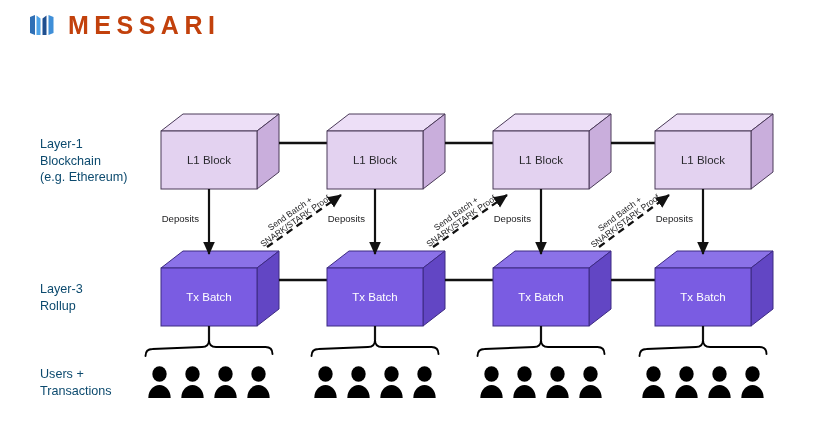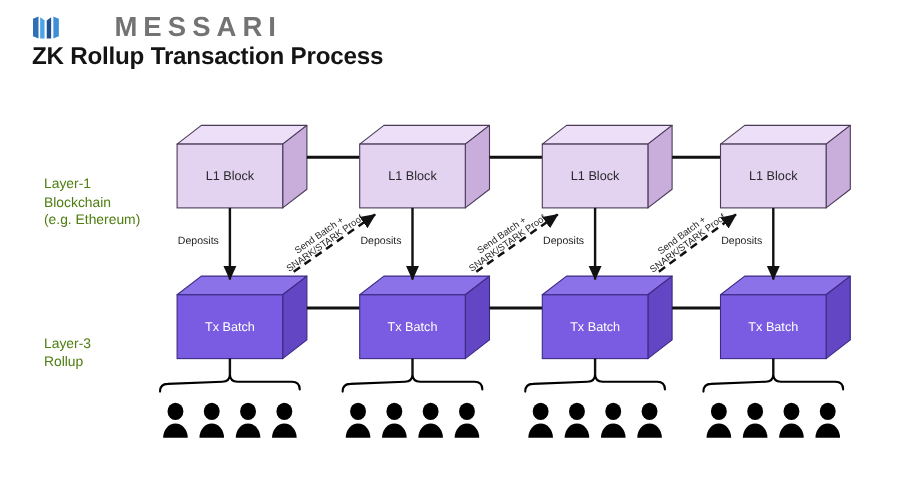--- a/index.html
+++ b/index.html
@@ -11,39 +11,38 @@
     position:relative;
   }
   #stage{position:absolute;left:0;top:0;width:828px;height:435px;}
 
   
   .hdr{position:absolute;left:29px;top:10px;}
   .logo-row{display:flex;align-items:center;height:30px;}
   .logo-mark{display:block;margin-right:9px;}
   .logo-word{
     font-size:25px;font-weight:700;letter-spacing:5.5px;
-    color:#737373;line-height:30px;margin-left:36px;
+    color:#c2410c;line-height:30px;
   }
   .title{
     position:absolute;left:29px;top:38px;
     font-size:22px;font-weight:700;color:#141414;
     letter-spacing:-0.2px;line-height:26px;
   }
   .subtitle{
     position:absolute;left:29px;top:67px;
     font-size:12.5px;color:#7e7e86;line-height:17px;
     letter-spacing:0.05px;
   }
 
   
   .rowlabel{
     position:absolute;
-    font-size:12.6px;color:#4d7c0f;line-height:16.5px;
+    font-size:12.6px;color:#0c4a6e;line-height:16.5px;
     white-space:pre-line;
-    margin-top:23px;
   }
   #lbl-l1{left:40px;top:136px;}
   #lbl-l2{left:40px;top:281px;}
   #lbl-users{left:40px;top:366px;}
 
   
   #diagram{position:absolute;left:0;top:0;}
 
   .cube-face-txt{
     font-family:"Liberation Sans", sans-serif;
@@ -72,27 +71,28 @@
       <svg class="logo-mark" width="30" height="22" viewBox="0 0 30 22">
         <path d="M1 3 L6 1 L6 21 L1 19 Z" fill="#2f6fb5"></path>
         <path d="M7.5 1.6 L11.5 4.5 L11.5 21 L7.5 21 Z" fill="#4ea3e8"></path>
         <path d="M13.5 4.6 L17.5 1.6 L17.5 21 L13.5 21 Z" fill="#1f4f8f"></path>
         <path d="M19.5 1 L24.5 3 L24.5 19 L19.5 21 Z" fill="#3f8fd8"></path>
       </svg>
       <span class="logo-word">MESSARI</span>
     </div>
   </div>
 
-  <div class="title">ZK Rollup Transaction Process</div>
 
   <div class="rowlabel" id="lbl-l1">Layer-1
 Blockchain
 (e.g. Ethereum)</div>
   <div class="rowlabel" id="lbl-l2">Layer-3
 Rollup</div>
+  <div class="rowlabel" id="lbl-users">Users +
+Transactions</div>
 
   <svg id="diagram" width="828" height="435" viewBox="0 0 828 435">
     <defs>
       <marker id="arrowSolid" markerWidth="7" markerHeight="7" refX="5.6" refY="3" orient="auto" markerUnits="strokeWidth">
         <path d="M0,0.3 L6,3 L0,5.7 z" fill="#111111"></path>
       </marker>
       <marker id="arrowDash" markerWidth="7" markerHeight="7" refX="5.6" refY="3" orient="auto" markerUnits="strokeWidth">
         <path d="M0,0.3 L6,3 L0,5.7 z" fill="#111111"></path>
       </marker>
     </defs>

